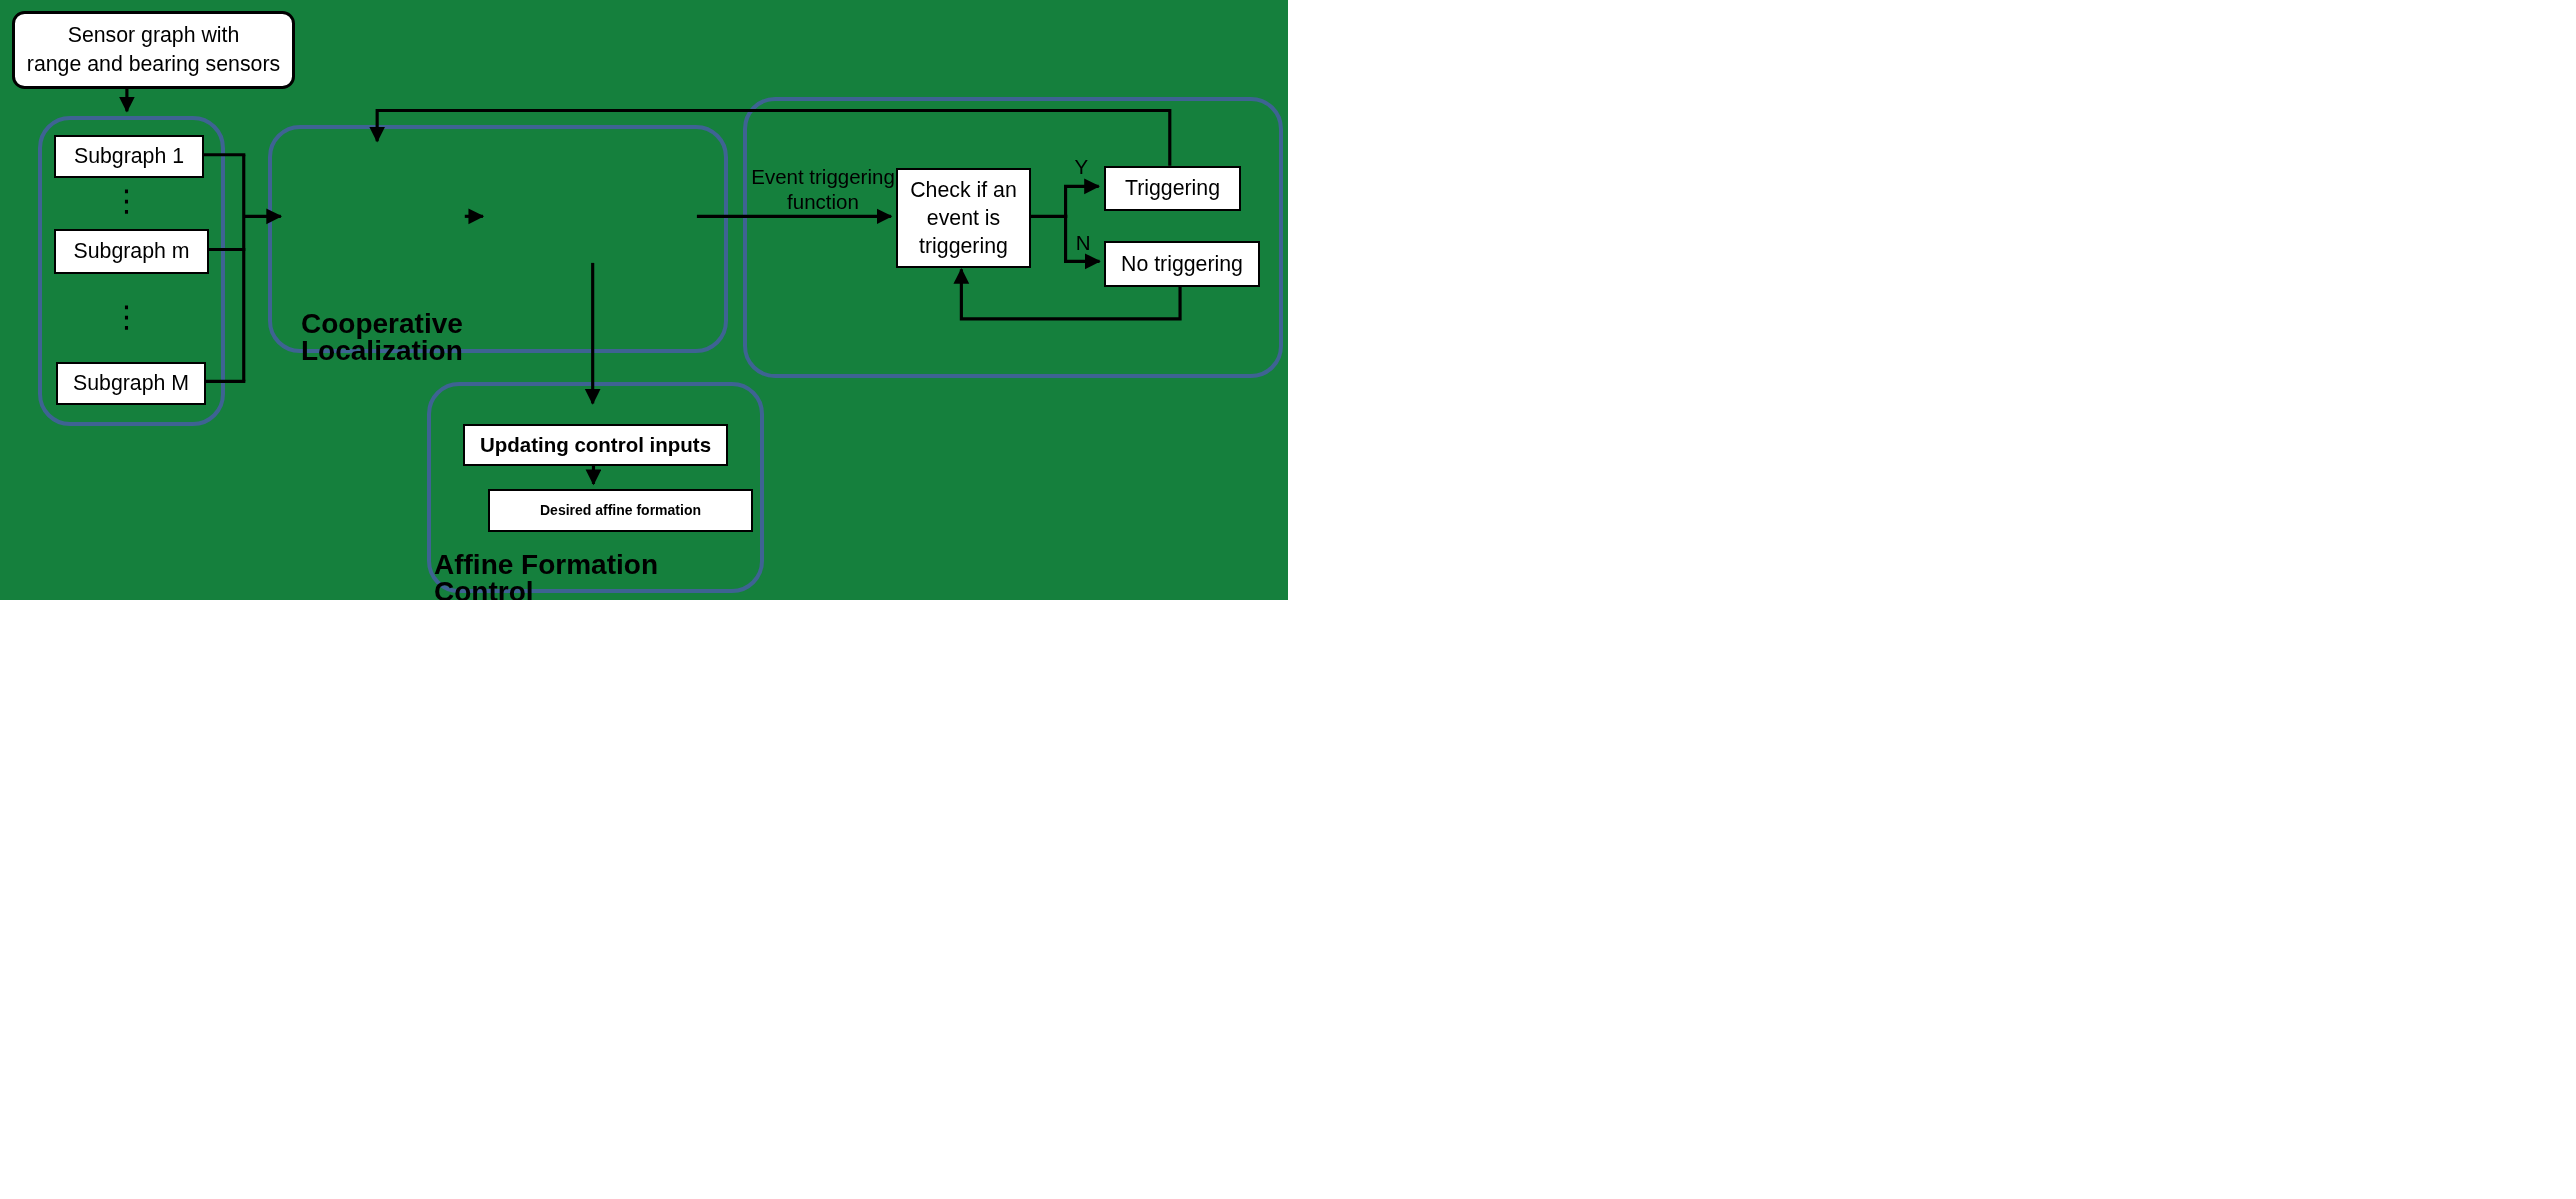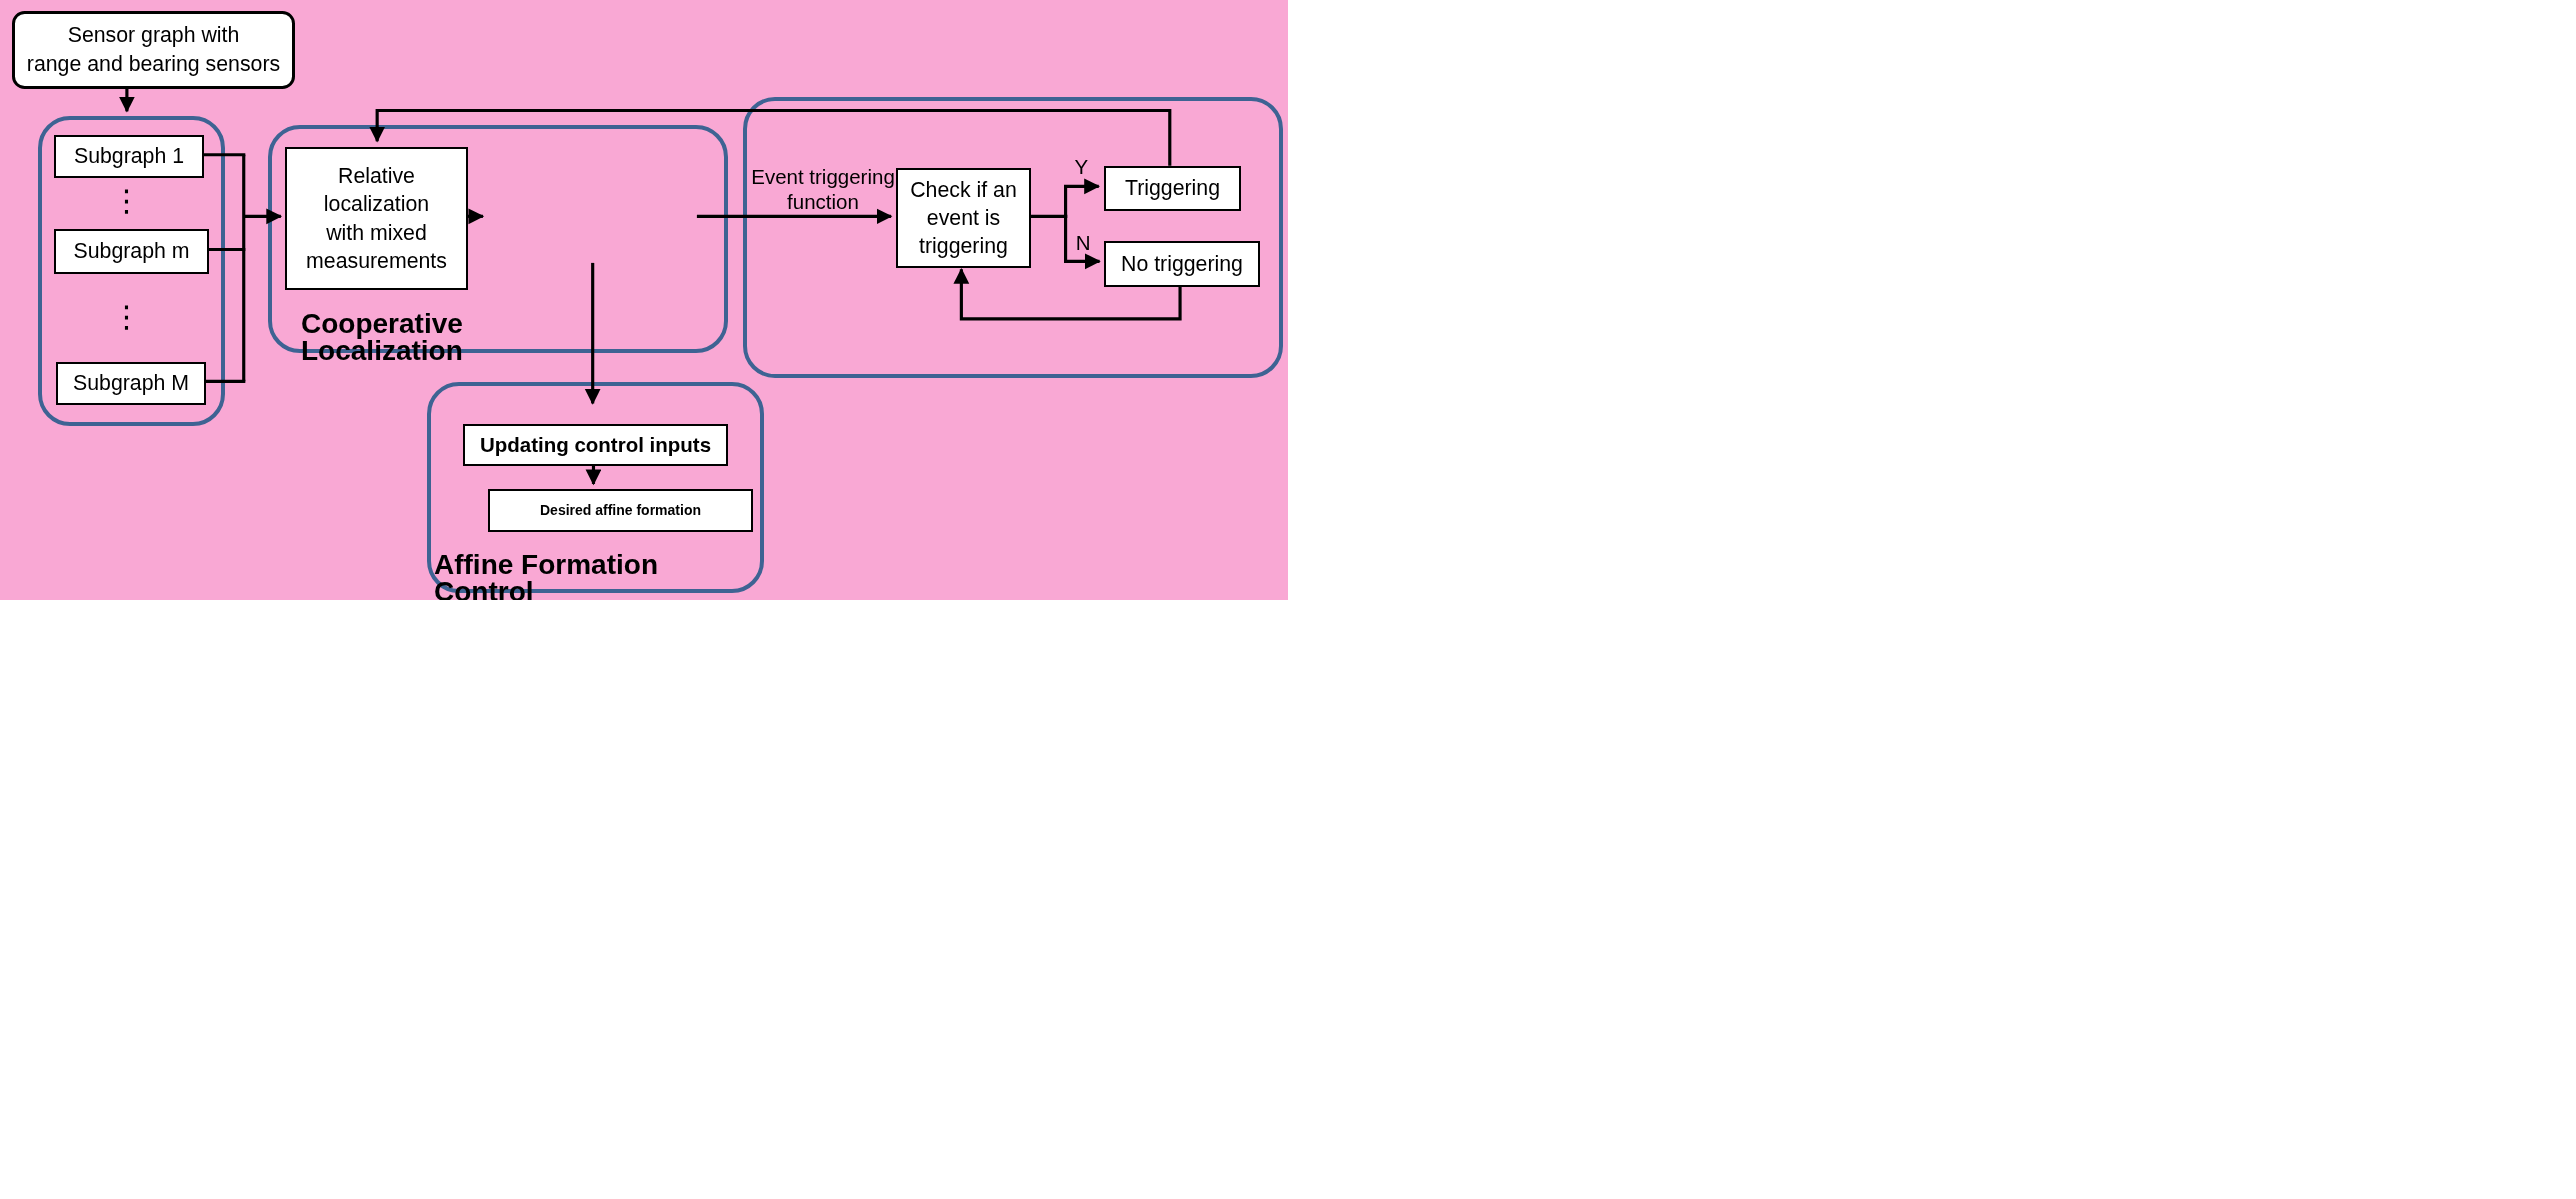--- a/index.html
+++ b/index.html
@@ -1,17 +1,17 @@
 <!DOCTYPE html>
 <html style="font-size:12.6px"><head>
 <meta charset="utf-8">
 <style>
   html,body{margin:0;padding:0;background:#ffffff;}
   #stage{
-    position:relative;width:1288px;height:600px;background:#f9a8d4;overflow:hidden;
+    position:relative;width:1288px;height:600px;background:#15803d;overflow:hidden;
     font-family:"Liberation Sans", sans-serif;color:#000;
   }
   
   .container{
     position:absolute;border:4.7px solid #3e6393;border-radius:32px;background:transparent;z-index:1;
   }
   #c-subgraphs{left:38px;top:116px;width:179px;height:302px;}
   #c-coop{left:268px;top:125px;width:452px;height:220px;}
   #c-event{left:743px;top:97px;width:532px;height:273px;}
   #c-affine{left:427px;top:382px;width:329px;height:203px;}
@@ -98,26 +98,20 @@
   </div>
   <div class="vdots" id="dots-1">⋮</div>
   <div class="pbox" id="n-subm">
     <span>Subgraph m</span>
   </div>
   <div class="vdots" id="dots-2">⋮</div>
   <div class="pbox" id="n-subM">
     <span>Subgraph M</span>
   </div>
 
-  <div class="pbox" id="n-rel">
-    <span>Relative</span>
-    <span>localization</span>
-    <span>with mixed</span>
-    <span>measurements</span>
-  </div>
 
 
   <div class="pbox" id="n-check">
     <span>Check if an</span>
     <span>event is</span>
     <span>triggering</span>
   </div>
 
   <div class="pbox" id="n-trig">
     <span>Triggering</span>

